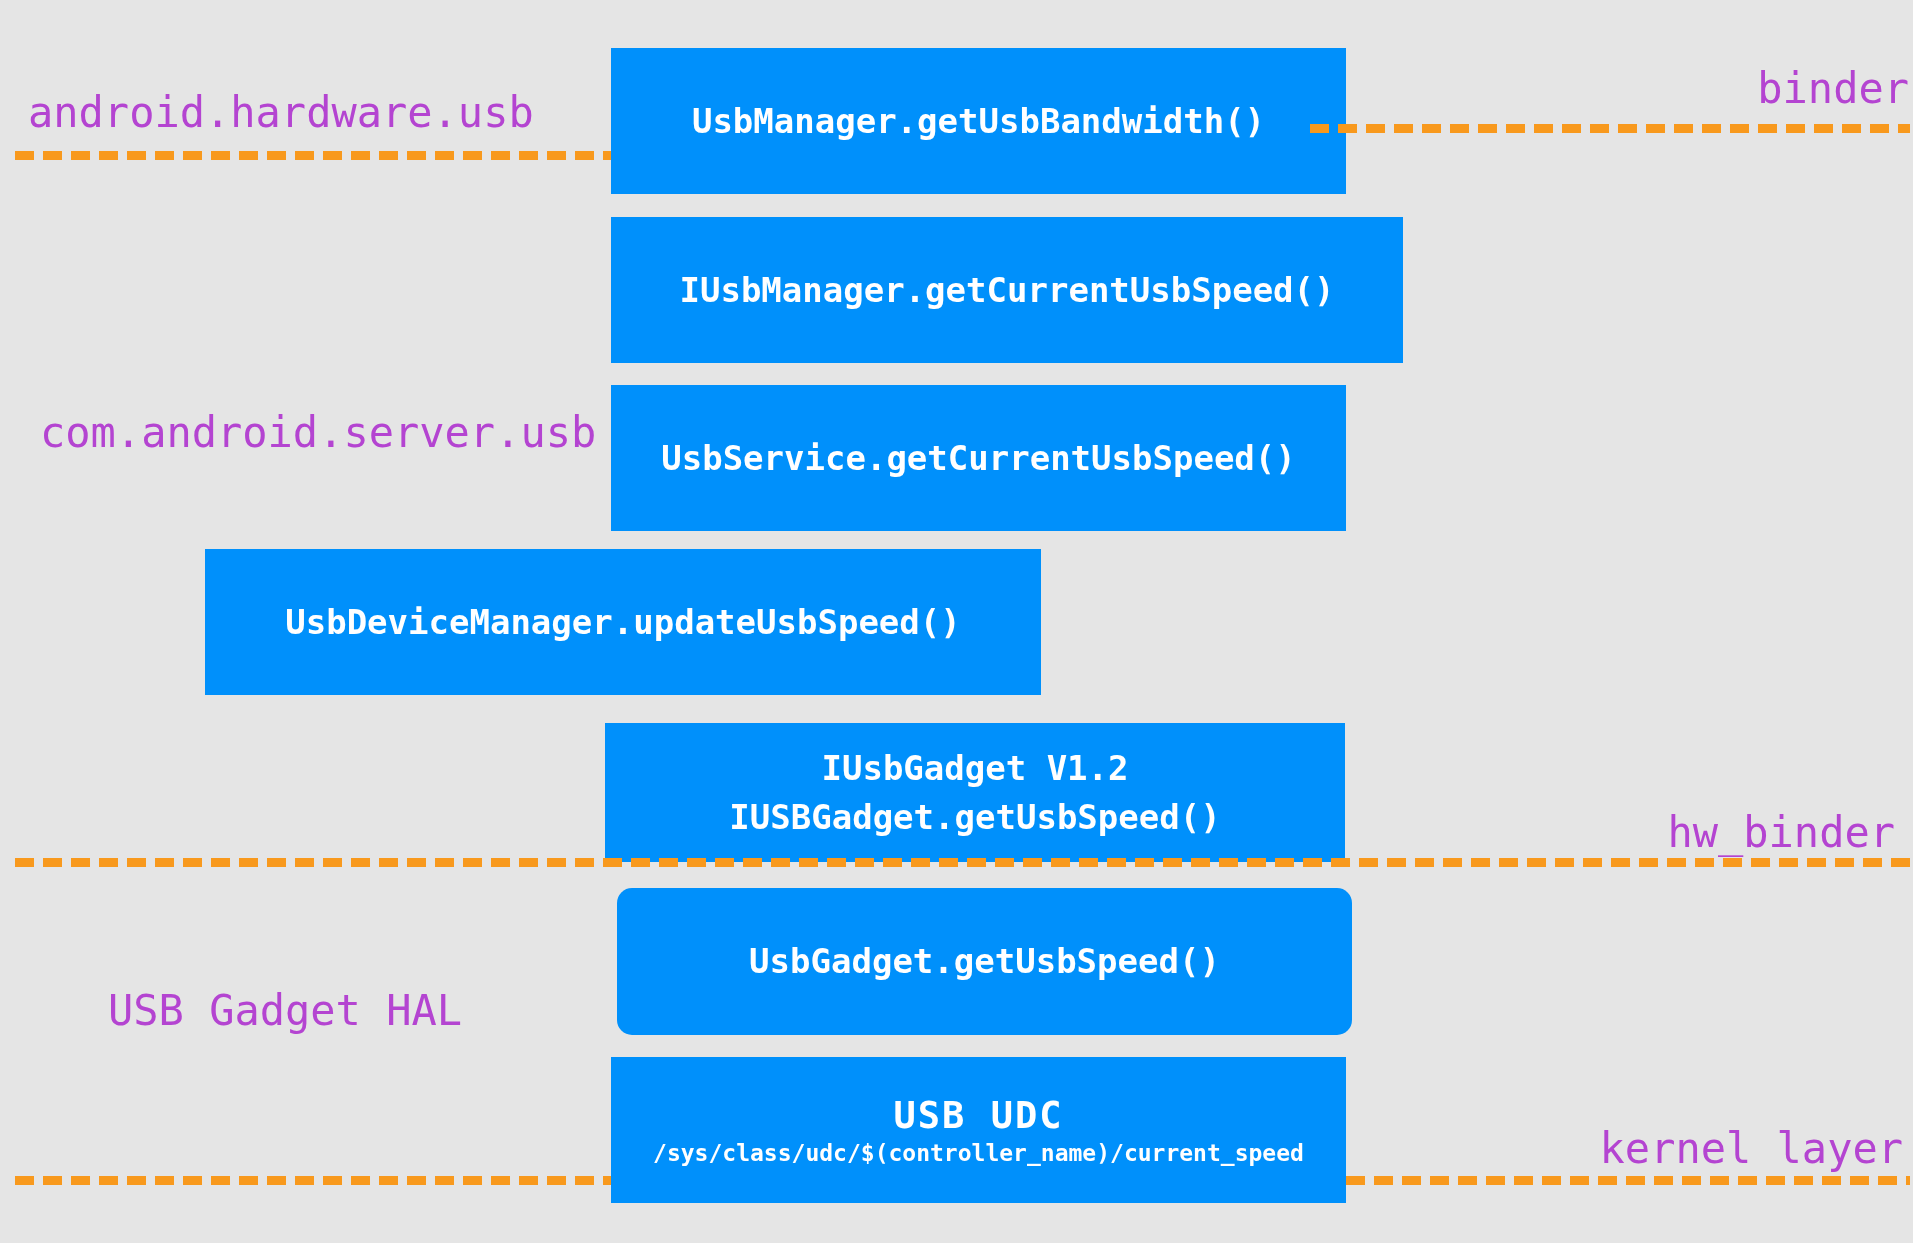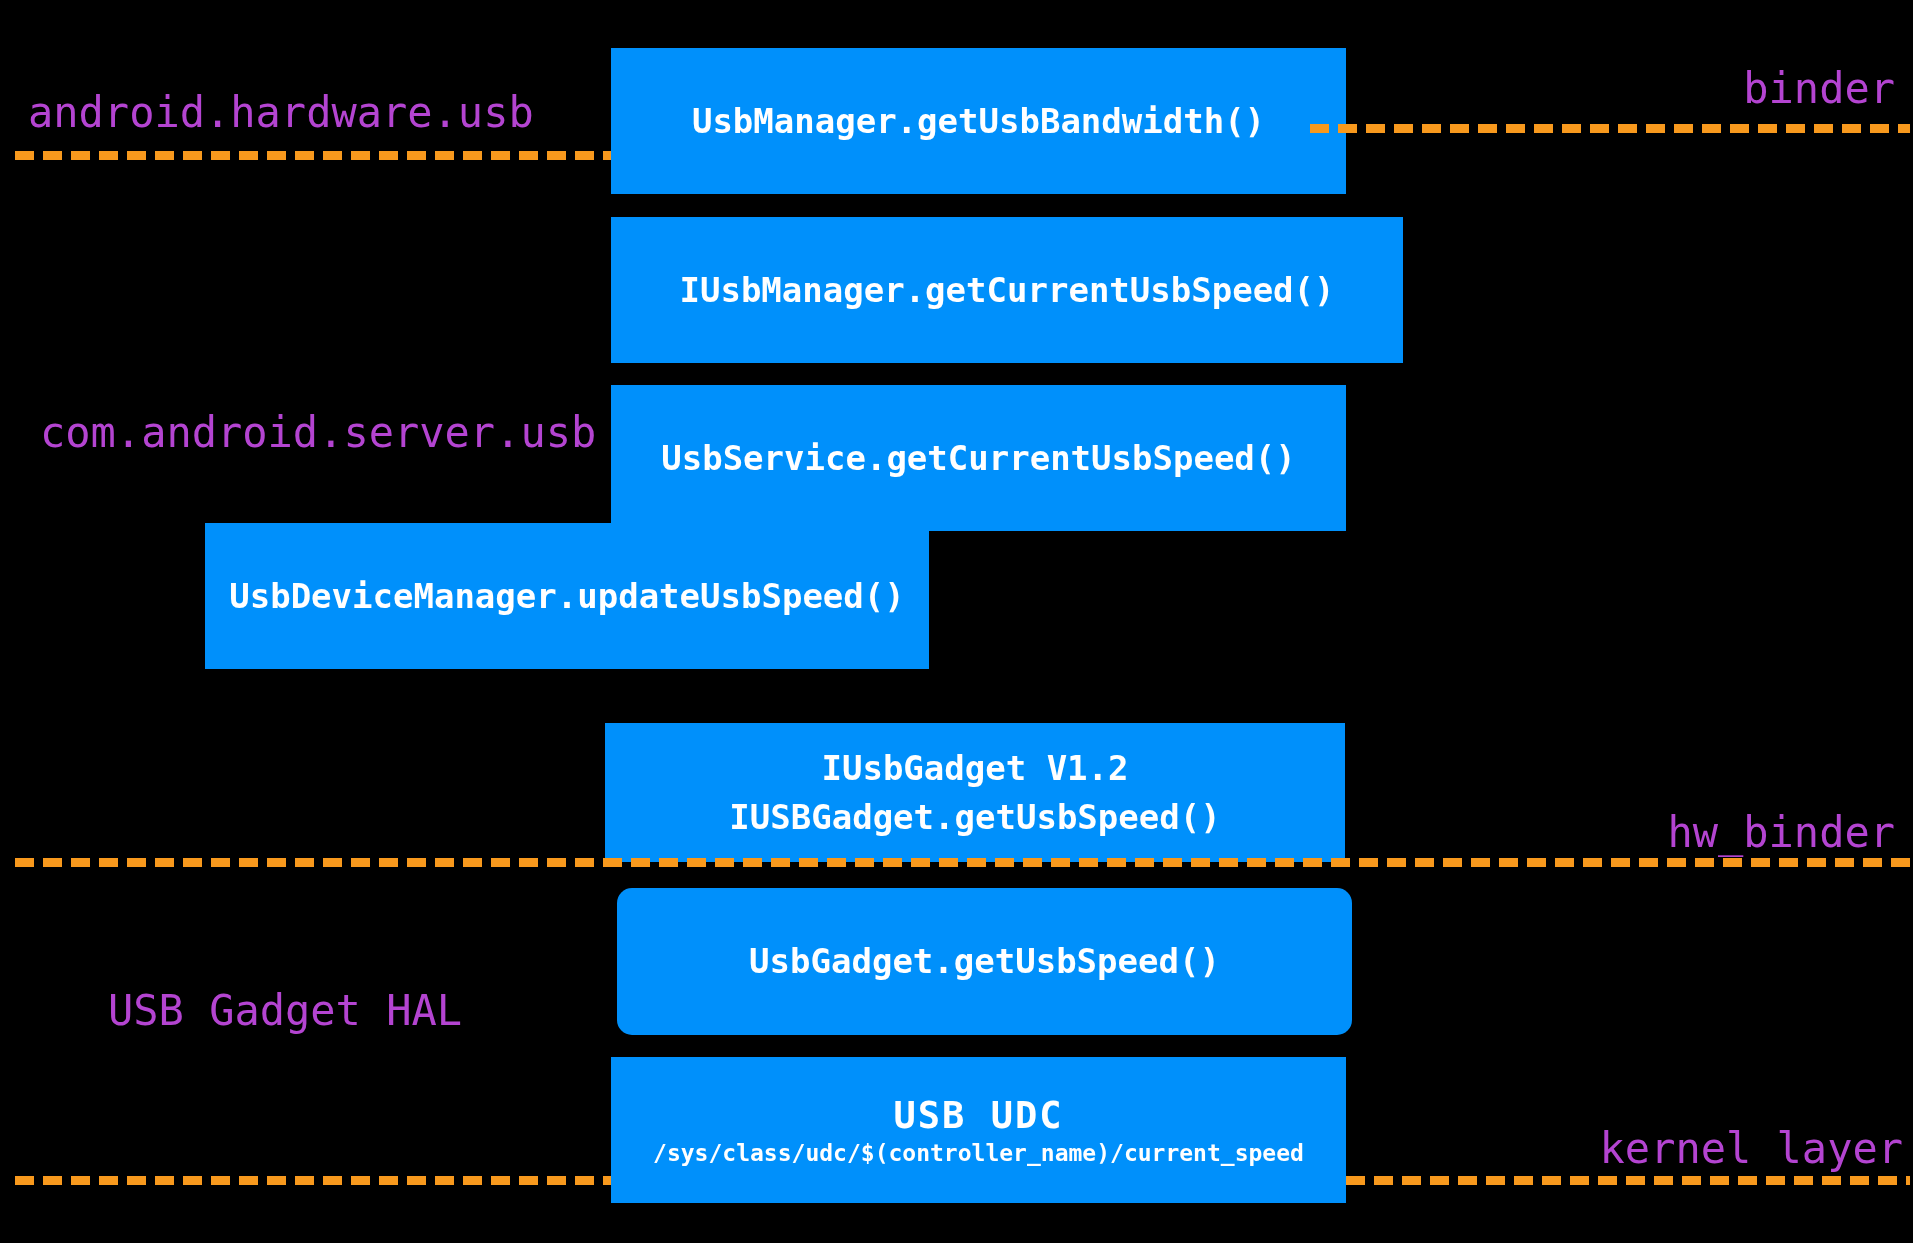--- a/index.html
+++ b/index.html
@@ -5,21 +5,21 @@
   * { margin: 0; padding: 0; box-sizing: border-box; }
   html, body {
     width: 1913px; height: 1243px;
     background: #ffffff;
     font-family: "DejaVu Sans Mono", monospace;
     overflow: hidden;
   }
   #diagram {
     position: relative;
     width: 1913px; height: 1243px;
-    background: #000000;
+    background: #e5e5e5;
   }
 
   
   .box {
     position: absolute;
     background: #0090fb;
     color: #ffffff;
     display: flex;
     flex-direction: column;
     align-items: center;
@@ -27,39 +27,39 @@
     text-align: center;
     font-weight: bold;
     font-size: 34px;
     line-height: 1.25;
     z-index: 2;
     white-space: nowrap;
   }
   #box-usbmanager      { left: 611px; top:   48px; width: 735px; height: 146px; }
   #box-iusbmanager     { left: 611px; top:  217px; width: 792px; height: 146px; }
   #box-usbservice      { left: 611px; top:  385px; width: 735px; height: 146px; text-align: center; }
-  #box-udm-update      { left: 205px; top:  523px; width: 724px; height: 146px; }
+  #box-udm-update      { left: 205px; top:  549px; width: 836px; height: 146px; }
   #box-udm-get         { left: 970px; top:  549px; width: 736px; height: 146px; }
   #box-iusbgadget      { left: 605px; top:  723px; width: 740px; height: 139px; gap: 6px; }
   #box-usbgadget       { left: 617px; top:  888px; width: 735px; height: 147px; border-radius: 15px; }
   #box-usbudc          { left: 611px; top: 1057px; width: 735px; height: 146px; }
   .udc-title { font-size: 37px; letter-spacing: 2px; }
   .udc-path  { font-size: 23px; }
 
   
   .layer-label {
     position: absolute;
     color: #b444d1;
     font-size: 42px;
     line-height: 1;
     white-space: nowrap;
     z-index: 3;
   }
   #label-android-hardware-usb { left: 28px;  top: 92px;  }
-  #label-binder               { right: 18px; top: 68px;  }
+  #label-binder               { right: 4px; top: 68px;  }
   #label-com-android-server   { left: 40px;  top: 412px; }
   #label-hw-binder            { right: 18px; top: 812px; }
   #label-usb-gadget-hal       { left: 108px; top: 990px; }
   #label-kernel-layer         { right: 10px; top: 1128px; }
 
   
   .dash {
     position: absolute;
     height: 9px;
     background: repeating-linear-gradient(90deg,

